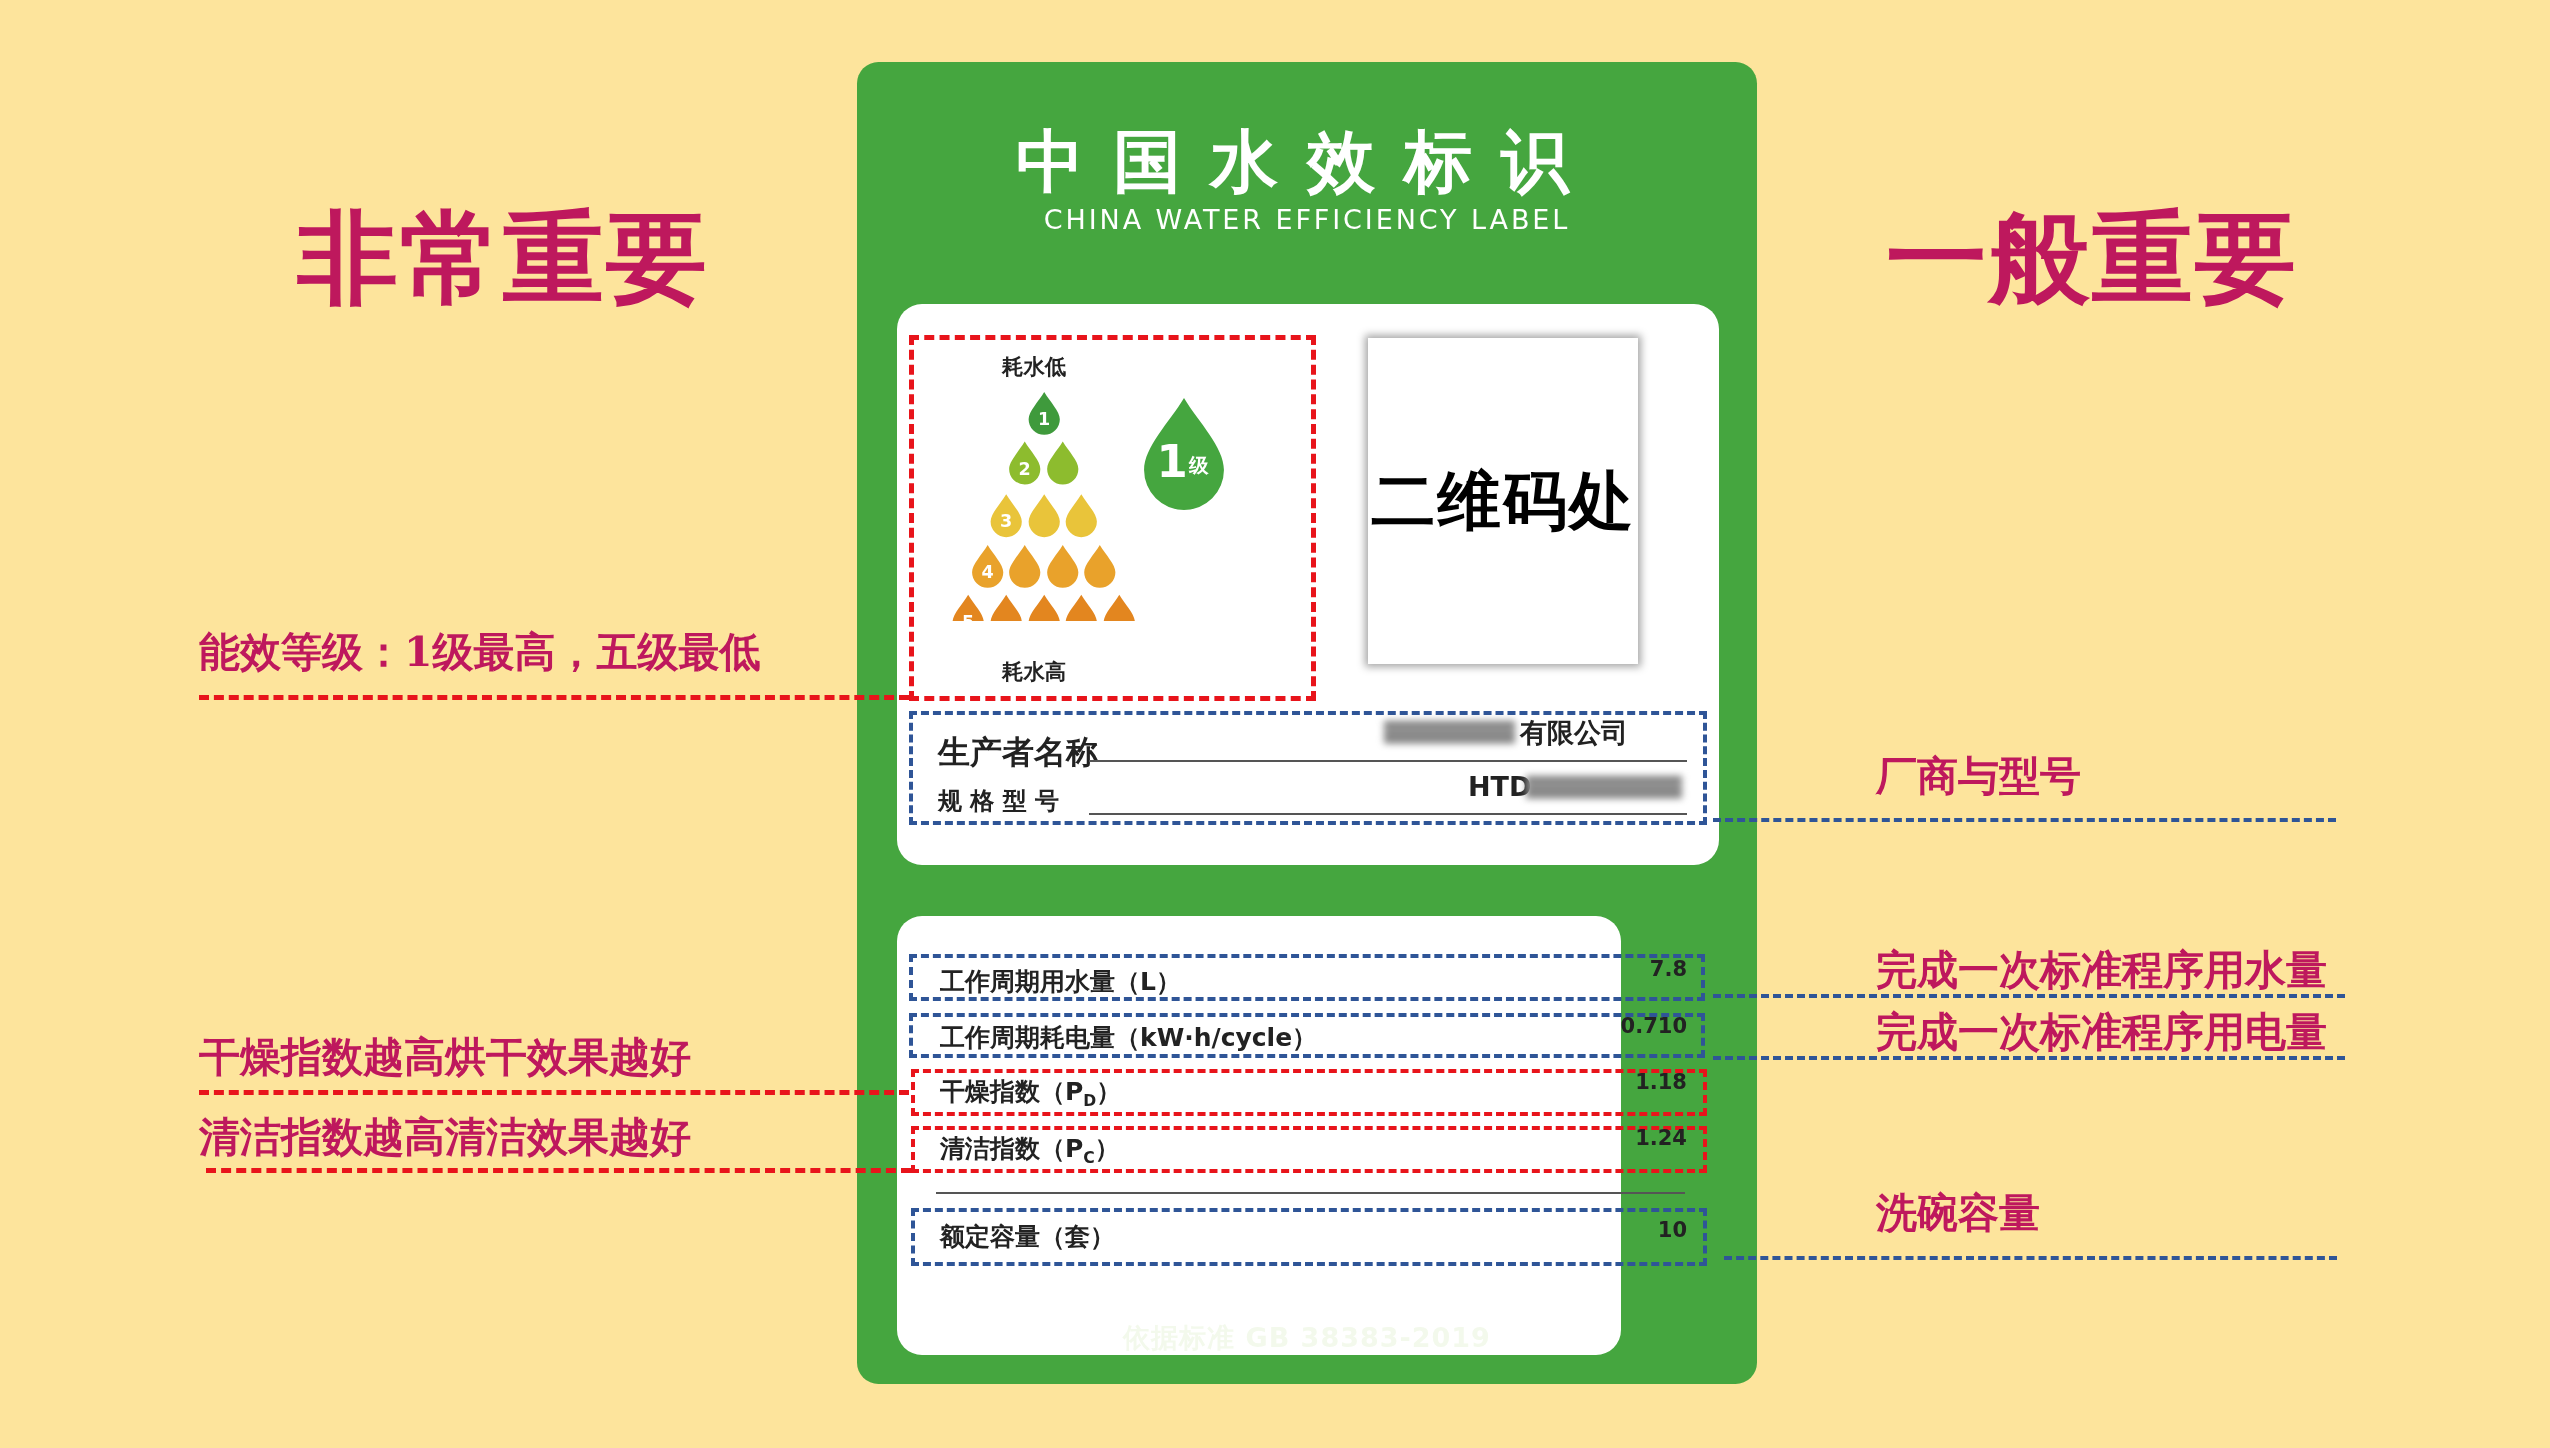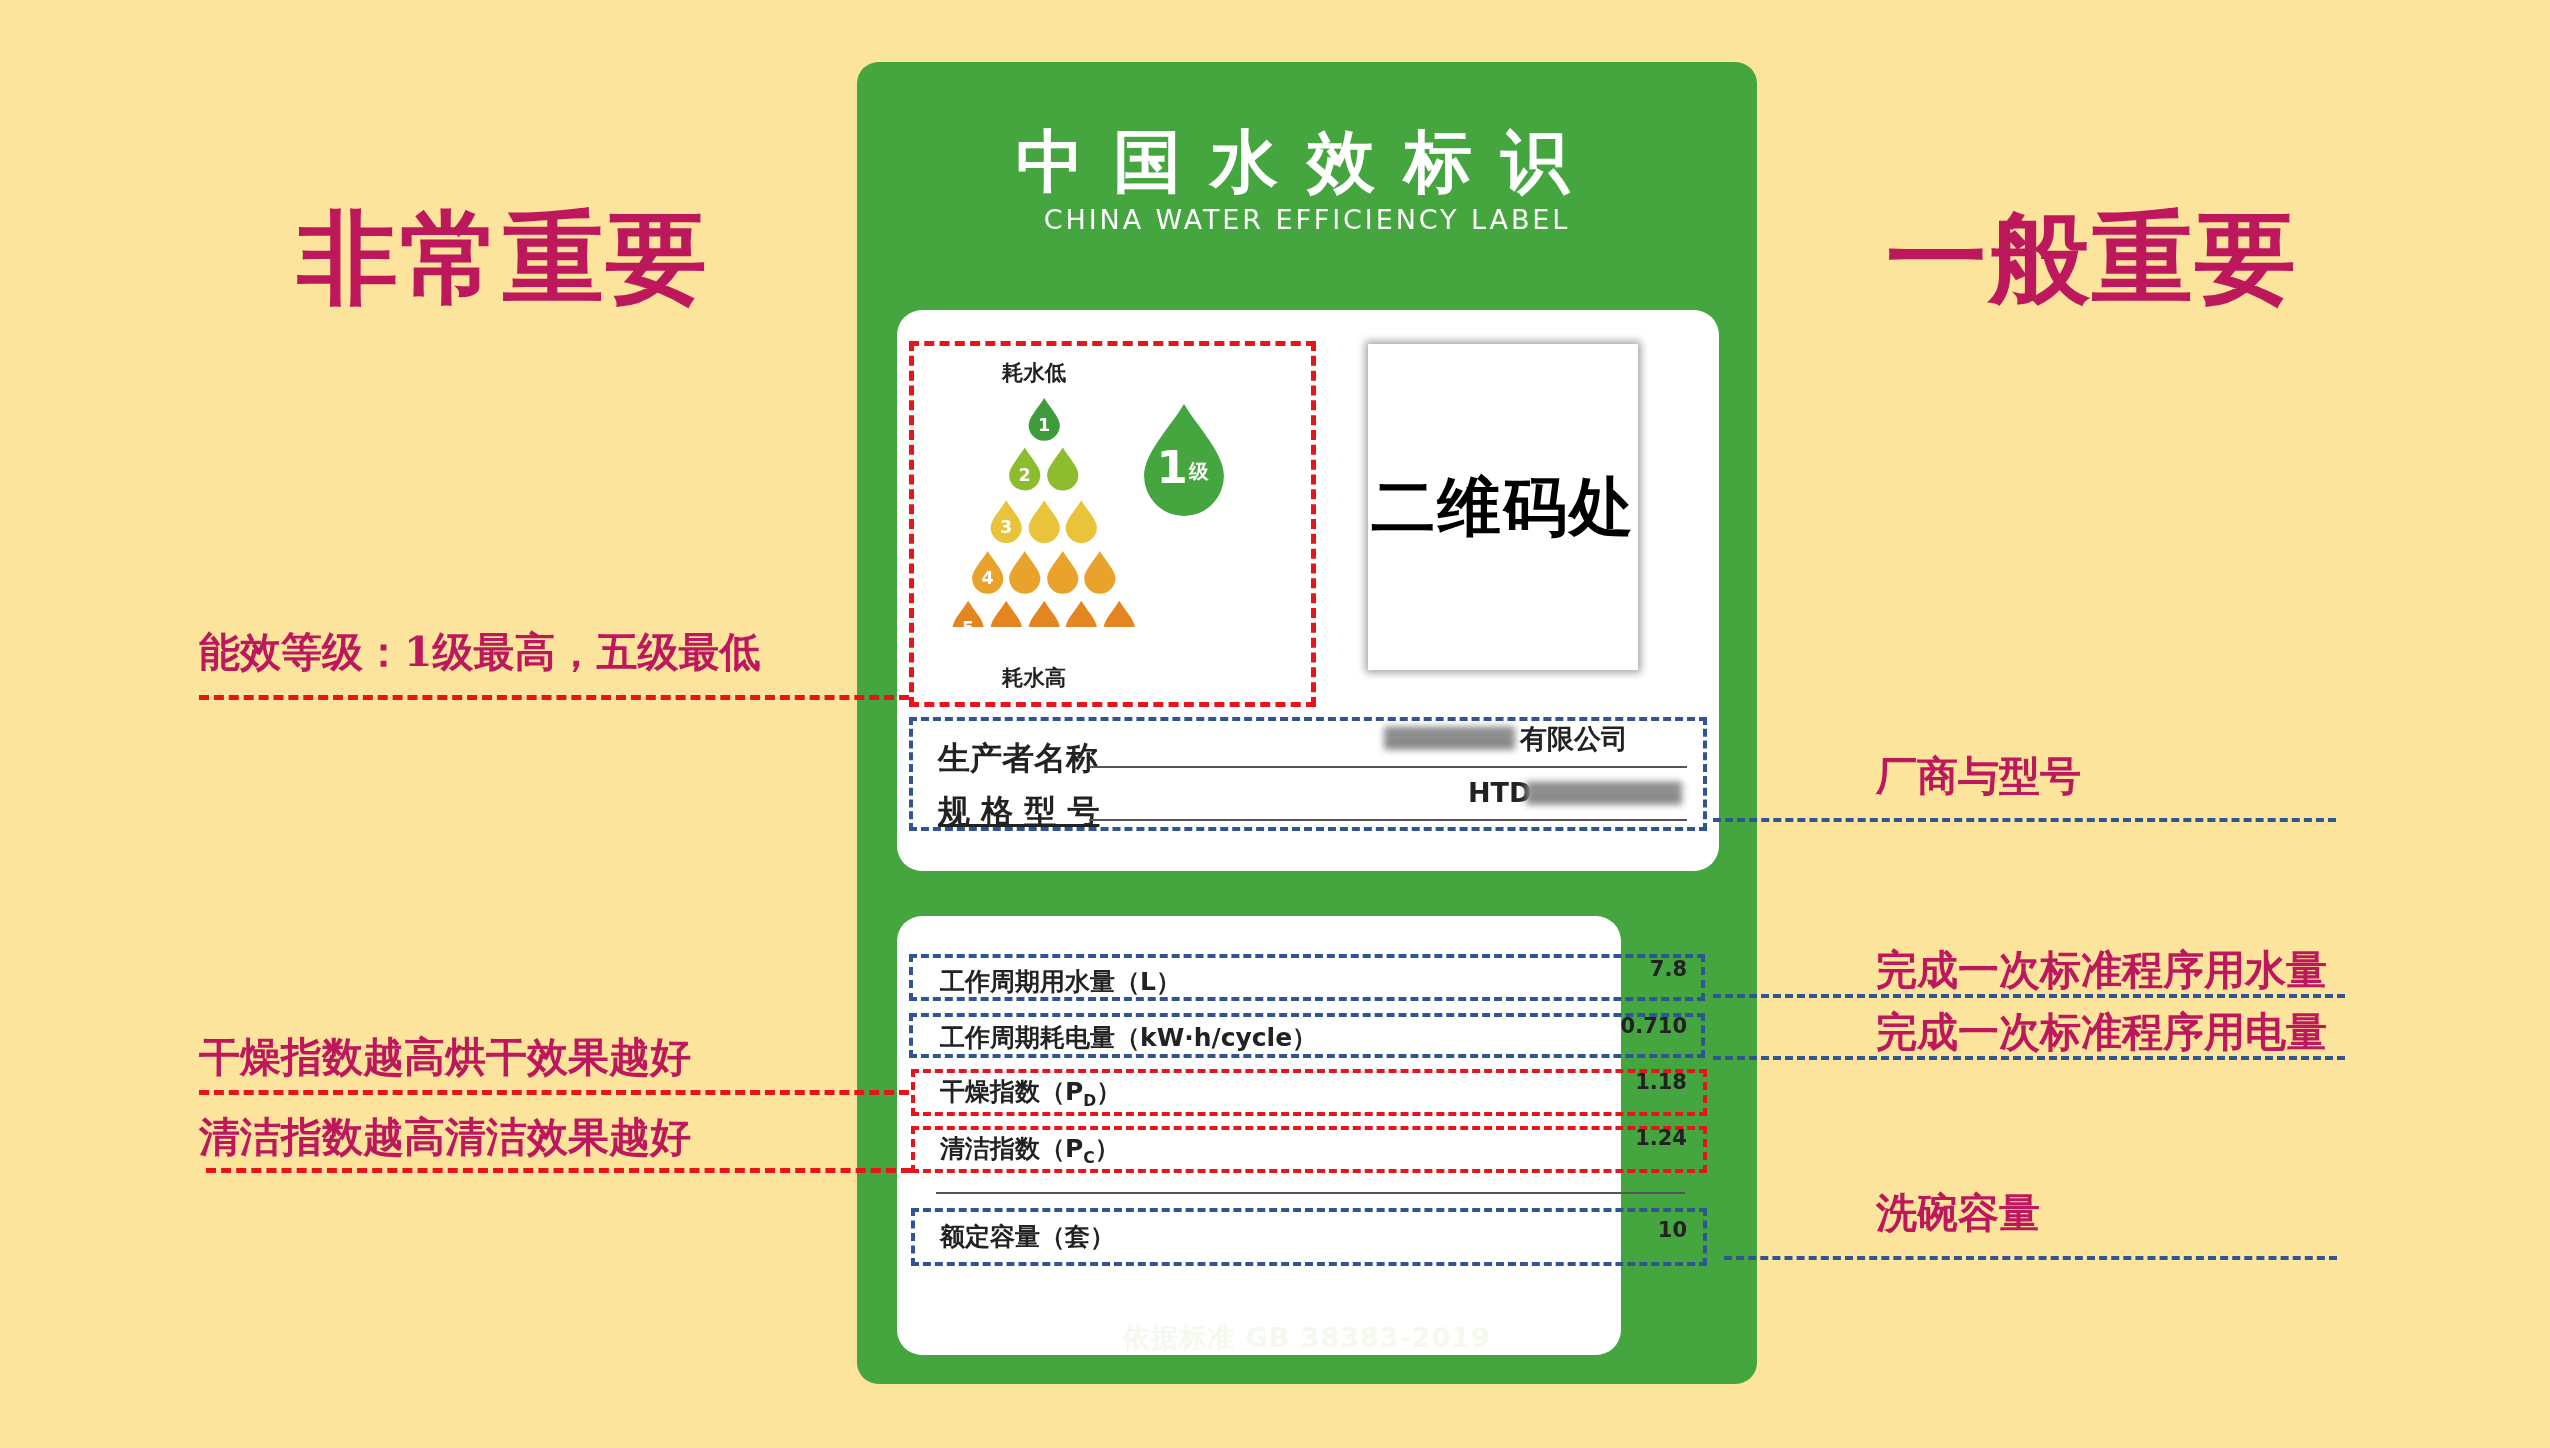--- a/index.html
+++ b/index.html
@@ -25,21 +25,21 @@
   .label-title {
     left:0; top:66px; width:900px; text-align:center; color:#fff;
     font-size:68px; font-weight:bold; letter-spacing:29px; line-height:1;
     font-family:"DejaVu Sans","Liberation Sans",sans-serif;
   }
   .label-sub {
     left:0; top:144px; width:900px; text-align:center; color:#fff;
     font-size:27px; letter-spacing:2.9px; line-height:1;
   }
   .panel { background:#fff; border-radius:25px; }
-  .panel1 { left:40px; top:242px; width:822px; height:561px;margin-top:6px; }
+  .panel1 { left:40px; top:242px; width:822px; height:561px; }
   .panel2 { left:40px; top:854px; width:724px; height:439px; }
   .footer { left:0; top:1262px; width:900px; text-align:center; color:#f3f9ec;
     font-size:27px; font-weight:bold; letter-spacing:1px; line-height:1; }
 
   .small-bold { font-size:21.4px; font-weight:bold; color:#222; line-height:1; }
   .row-label { font-size:25px; font-weight:bold; color:#222; line-height:1; white-space:nowrap; }
   .row-value { font-size:21px; font-weight:bold; color:#222; line-height:1; text-align:right; }
   .underline { height:0; border-top:2.9px solid #555; }
   .qr {
     background:#fff; box-shadow:0 0 7.8px 2.9px rgba(0,0,0,0.35);
@@ -104,21 +104,21 @@
 
     <div class="abs qr" style="left:471px;top:34px;width:270px;height:326px;display:flex;align-items:center;">
       <div class="qr-text">二维码处</div>
     </div>
 
     <div class="abs row-label" style="left:41px;top:432px;font-size:32px;text-align:right;">生产者名称</div>
     <div class="abs underline" style="left:192px;top:456px;width:598px;"></div>
     <div class="abs blur" style="left:487px;top:416px;width:131px;height:23.4px;"></div>
     <div class="abs row-label" style="left:623px;top:415px;font-size:27px;">有限公司</div>
 
-    <div class="abs row-label" style="left:41px;top:485px;font-size:32px;text-decoration:underline;">规 格 型 号</div>
+    <div class="abs row-label" style="left:41px;top:485px;font-size:24px;">规 格 型 号</div>
     <div class="abs underline" style="left:192px;top:509px;width:598px;"></div>
     <div class="abs row-label" style="left:571px;top:469px;font-size:27px;">HTD</div>
     <div class="abs blur" style="left:629px;top:471px;width:156px;height:23.4px;"></div>
 
     <div class="abs box-red-big" style="left:11.7px;top:31px;width:407px;height:366px;"></div>
     <div class="abs box-blue" style="left:11.7px;top:407px;width:798px;height:114px;"></div>
   </div>
 
   <div class="abs panel panel2">
 

